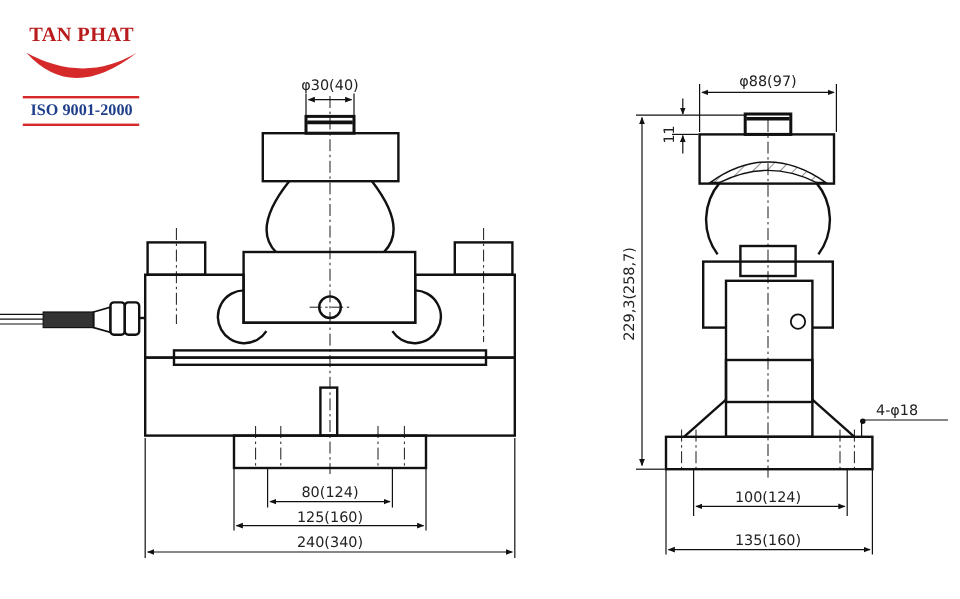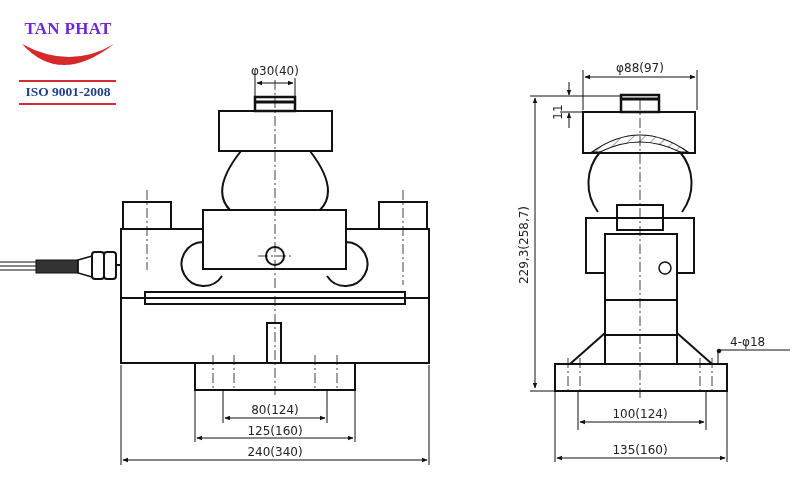--- a/index.html
+++ b/index.html
@@ -1,33 +1,33 @@
 <!DOCTYPE html>
 <html><head>
   <meta charset="utf-8">
   <style>
     html, body { margin: 0; padding: 0; background: #ffffff; }
     body { width: 800px; height: 499px; position: relative; overflow: hidden; font-family: "DejaVu Sans", sans-serif; }
     .logo { position: absolute; left: 0; top: 0; width: 130px; height: 110px; }
-    .logo-title { position: absolute; left: 18px; top: 19px; width: 100px; text-align: center; font-family: "Liberation Serif", serif; font-weight: bold; font-size: 17px; color: #6d28d9; letter-spacing: 0.3px; }
+    .logo-title { position: absolute; left: 18px; top: 19px; width: 100px; text-align: center; font-family: "Liberation Serif", serif; font-weight: bold; font-size: 17px; color: #b91c1c; letter-spacing: 0.3px; }
     .logo-iso { position: absolute; left: 18px; top: 84px; width: 100px; text-align: center; font-family: "Liberation Serif", serif; font-weight: bold; font-size: 13.5px; color: #1f3f8a; }
     .logo-rule { position: absolute; left: 19px; width: 97px; height: 2px; background: #d62a2a; }
     svg.drawing { position: absolute; left: 0; top: 0; }
     .dim { font-family: "DejaVu Sans", sans-serif; font-size: 12px; fill: #222; }
   </style>
 </head>
 <body>
 
 <div class="logo">
   <div class="logo-title">TAN PHAT</div>
   <svg style="position:absolute;left:0;top:0" width="130" height="110">
     <path d="M22 44 Q60 86 114 44 Q70 70 22 44 Z" fill="#d62a2a"></path>
   </svg>
   <div class="logo-rule" style="top:80px"></div>
-  <div class="logo-iso">ISO 9001-2008</div>
+  <div class="logo-iso">ISO 9001-2000</div>
   <div class="logo-rule" style="top:103px"></div>
 </div>
 
 <svg class="drawing" width="800" height="499" viewBox="0 0 800 499">
   <defs>
     <marker id="arr" viewBox="0 0 10 10" refX="9" refY="5" markerWidth="6" markerHeight="6" orient="auto-start-reverse">
       <path d="M0 1 L10 5 L0 9 Z" fill="#111"></path>
     </marker>
     <pattern id="hatch" width="8" height="8" patternUnits="userSpaceOnUse" patternTransform="rotate(45)">
       <line x1="0" y1="0" x2="0" y2="8" stroke="#444" stroke-width="1"></line>

